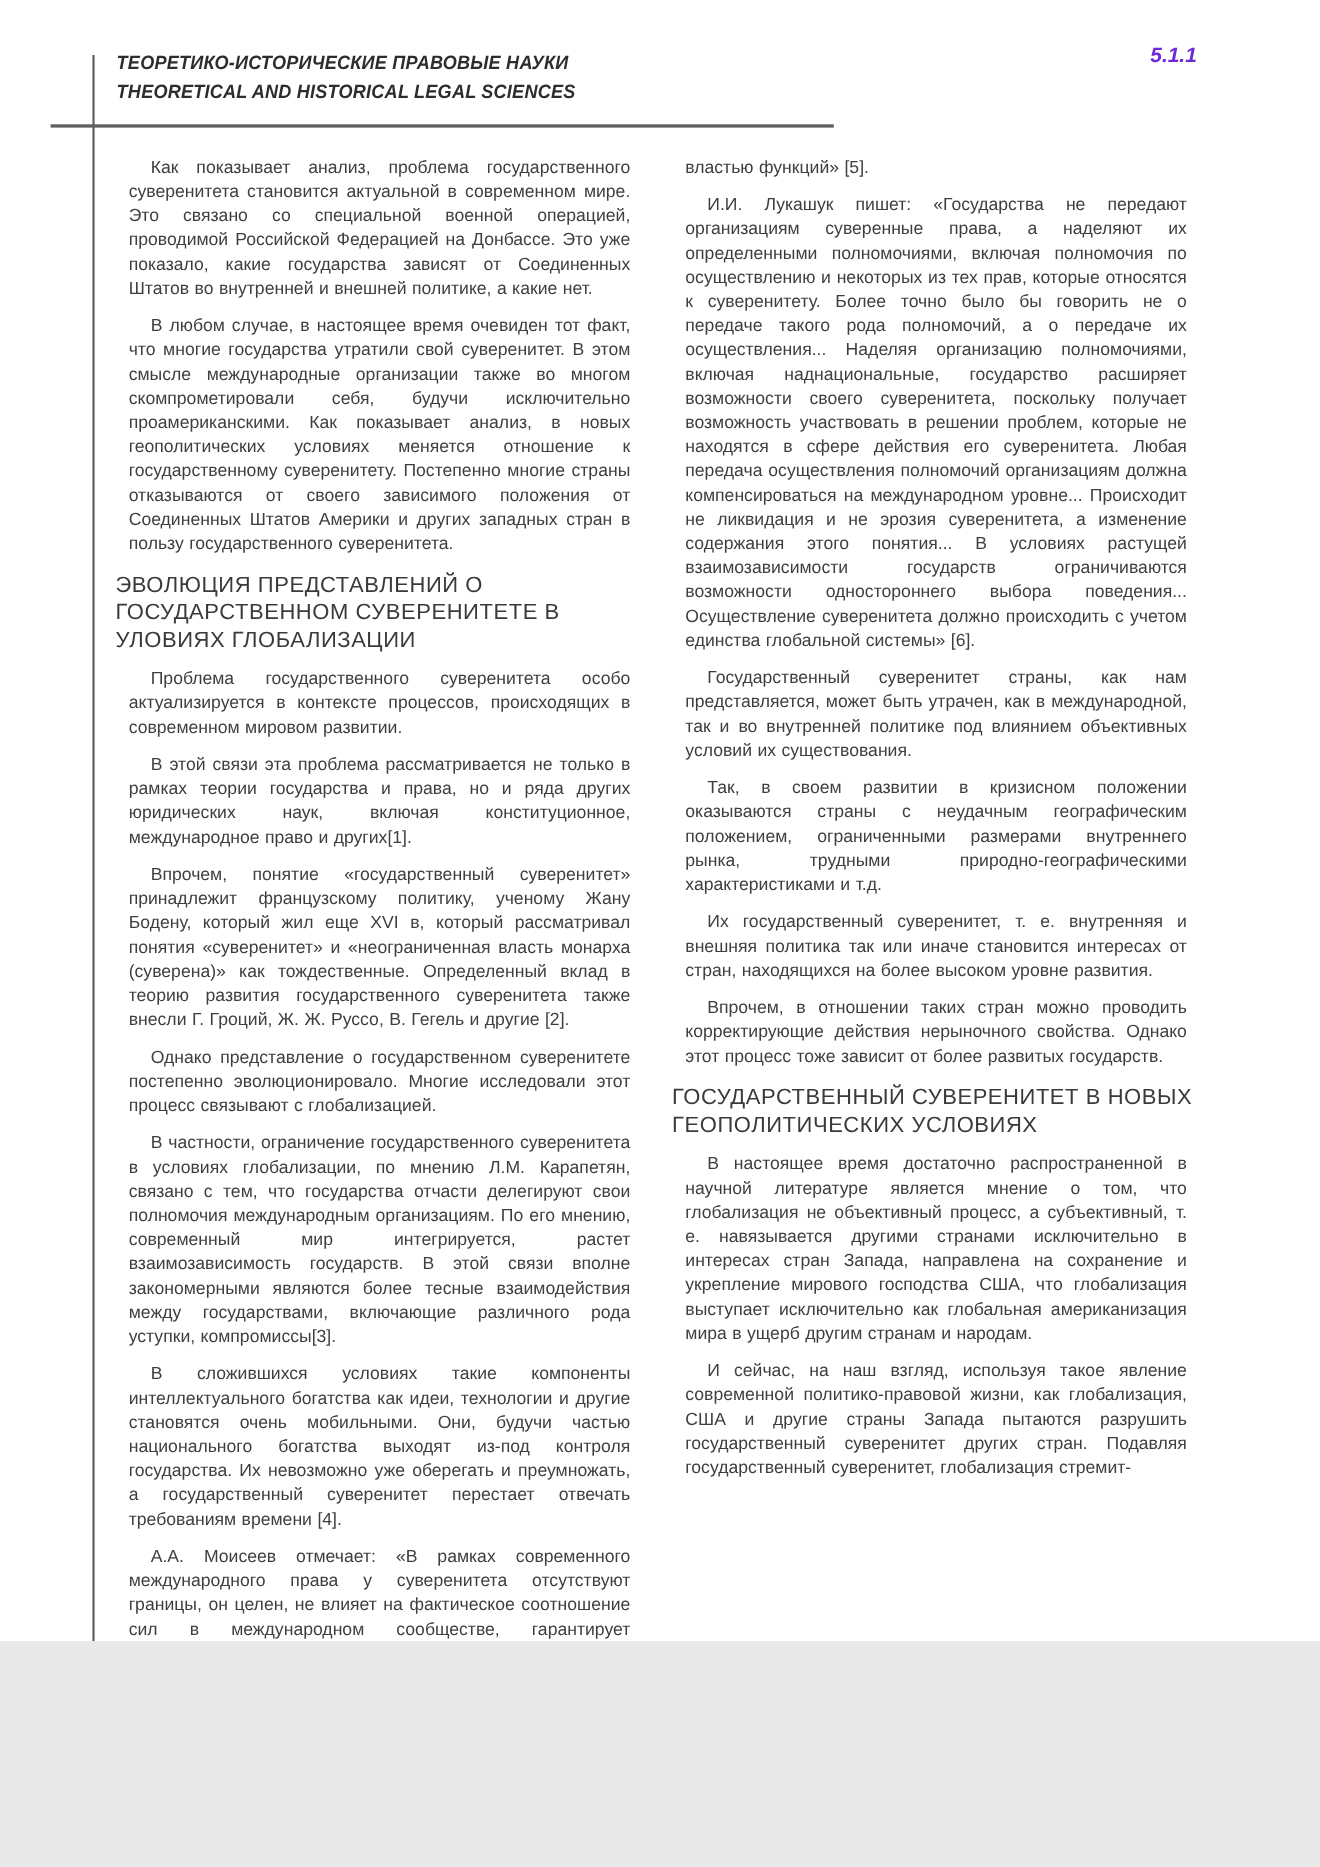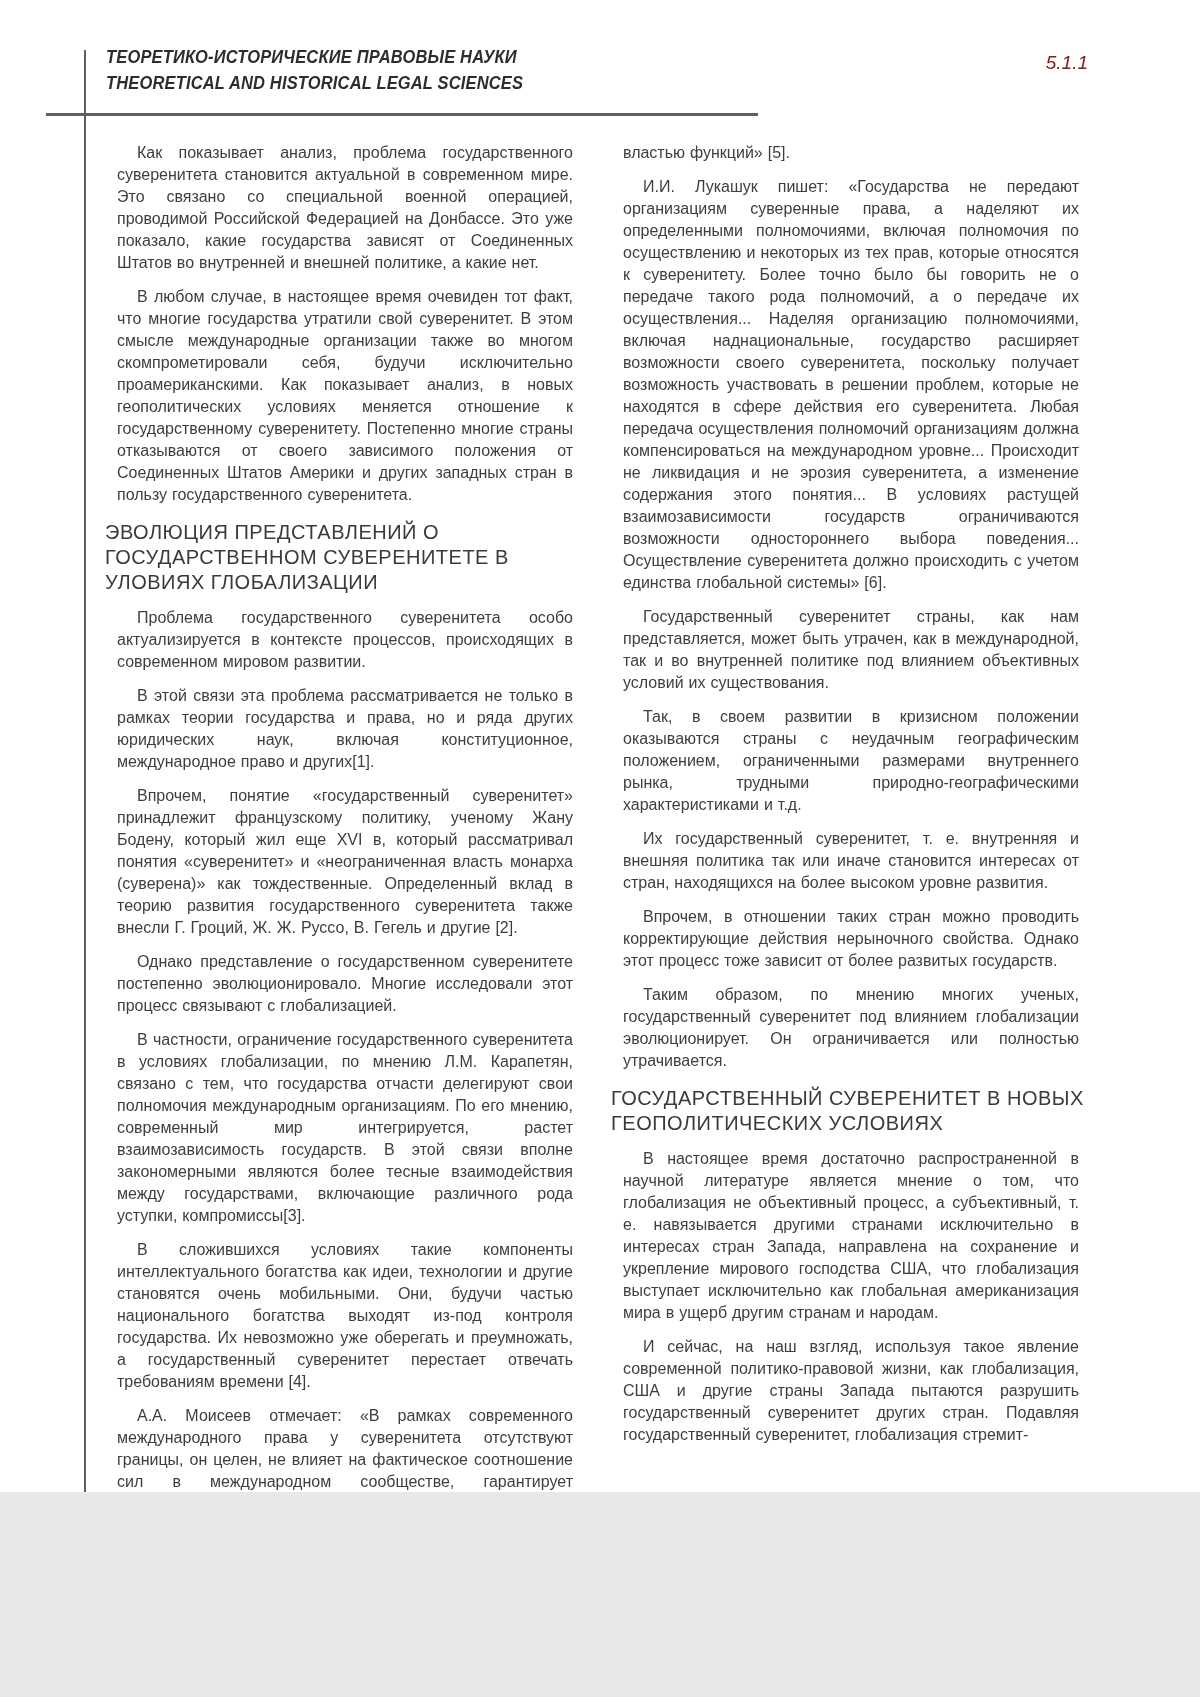--- a/index.html
+++ b/index.html
@@ -19,23 +19,23 @@
   
   .header-titles{
     position:absolute;left:106px;top:44px;
     font-style:italic;font-weight:bold;
     font-size:17.5px;line-height:26px;
     color:#2d2d2d;letter-spacing:0.2px;
     transform:scaleX(.94);transform-origin:left top;
     white-space:nowrap;
   }
   .header-code{
-    position:absolute;right:112px;top:52px;
-    font-style:italic;font-weight:normal;
-    font-size:19px;color:#7f1d1d;
+    position:absolute;right:112px;top:40px;
+    font-style:italic;font-weight:bold;
+    font-size:19px;color:#6d28d9;
   }
   
   .columns{
     position:absolute;left:105px;top:130px;
     width:986px;height:1448px;
     display:flex;gap:26px;
     overflow:hidden;
   }
   .col{width:480px;flex:0 0 480px;}
   .sec-heading{
@@ -92,21 +92,20 @@
         <div class="para">В сложившихся условиях такие компоненты интеллектуального богатства как идеи, технологии и другие становятся очень мобильными. Они, будучи частью национального богатства выходят из-под контроля государства. Их невозможно уже оберегать и преумножать, а государственный суверенитет перестает отвечать требованиям времени [4].</div>
         <div class="para">А.А. Моисеев отмечает: «В рамках современного международного права у суверенитета отсутствуют границы, он целен, не влияет на фактическое соотношение сил в международном сообществе, гарантирует независимость и самостоятельность государств вне зависимости от характера их взаимоотношений, объема и конкретного вида осуществляемых государственной</div>
       </div>
     <div class="col" id="col-right">
         <div class="para no-indent">властью функций» [5].</div>
         <div class="para">И.И. Лукашук пишет: «Государства не передают организациям суверенные права, а наделяют их определенными полномочиями, включая полномочия по осуществлению и некоторых из тех прав, которые относятся к суверенитету. Более точно было бы говорить не о передаче такого рода полномочий, а о передаче их осуществления... Наделяя организацию полномочиями, включая наднациональные, государство расширяет возможности своего суверенитета, поскольку получает возможность участвовать в решении проблем, которые не находятся в сфере действия его суверенитета. Любая передача осуществления полномочий организациям должна компенсироваться на международном уровне... Происходит не ликвидация и не эрозия суверенитета, а изменение содержания этого понятия... В условиях растущей взаимозависимости государств ограничиваются возможности одностороннего выбора поведения... Осуществление суверенитета должно происходить с учетом единства глобальной системы» [6].</div>
         <div class="para">Государственный суверенитет страны, как нам представляется, может быть утрачен, как в международной, так и во внутренней политике под влиянием объективных условий их существования.</div>
         <div class="para">Так, в своем развитии в кризисном положении оказываются страны с неудачным географическим положением, ограниченными размерами внутреннего рынка, трудными природно-географическими характеристиками и т.д.</div>
         <div class="para">Их государственный суверенитет, т. е. внутренняя и внешняя политика так или иначе становится интересах от стран, находящихся на более высоком уровне развития.</div>
         <div class="para">Впрочем, в отношении таких стран можно проводить корректирующие действия нерыночного свойства. Однако этот процесс тоже зависит от более развитых государств.</div>
-        <div class="para">Таким образом, по мнению многих ученых, государственный суверенитет под влиянием глобализации эволюционирует. Он ограничивается или полностью утрачивается.</div>
         <div class="sec-heading">ГОСУДАРСТВЕННЫЙ СУВЕРЕНИТЕТ В НОВЫХ ГЕОПОЛИТИЧЕСКИХ УСЛОВИЯХ</div>
         <div class="para">В настоящее время достаточно распространенной в научной литературе является мнение о том, что глобализация не объективный процесс, а субъективный, т. е. навязывается другими странами исключительно в интересах стран Запада, направлена на сохранение и укрепление мирового господства США, что глобализация выступает исключительно как глобальная американизация мира в ущерб другим странам и народам.</div>
         <div class="para">И сейчас, на наш взгляд, используя такое явление современной политико-правовой жизни, как глобализация, США и другие страны Запада пытаются разрушить государственный суверенитет других стран. Подавляя государственный суверенитет, глобализация стремит-</div>
       </div>
   </div>
 
   <div class="footer">
     <span class="pagenum">16</span>
     <span class="journal">Gaps in Russian Legislation</span>
     <span class="issue">Vol.16  №2  2023</span>

